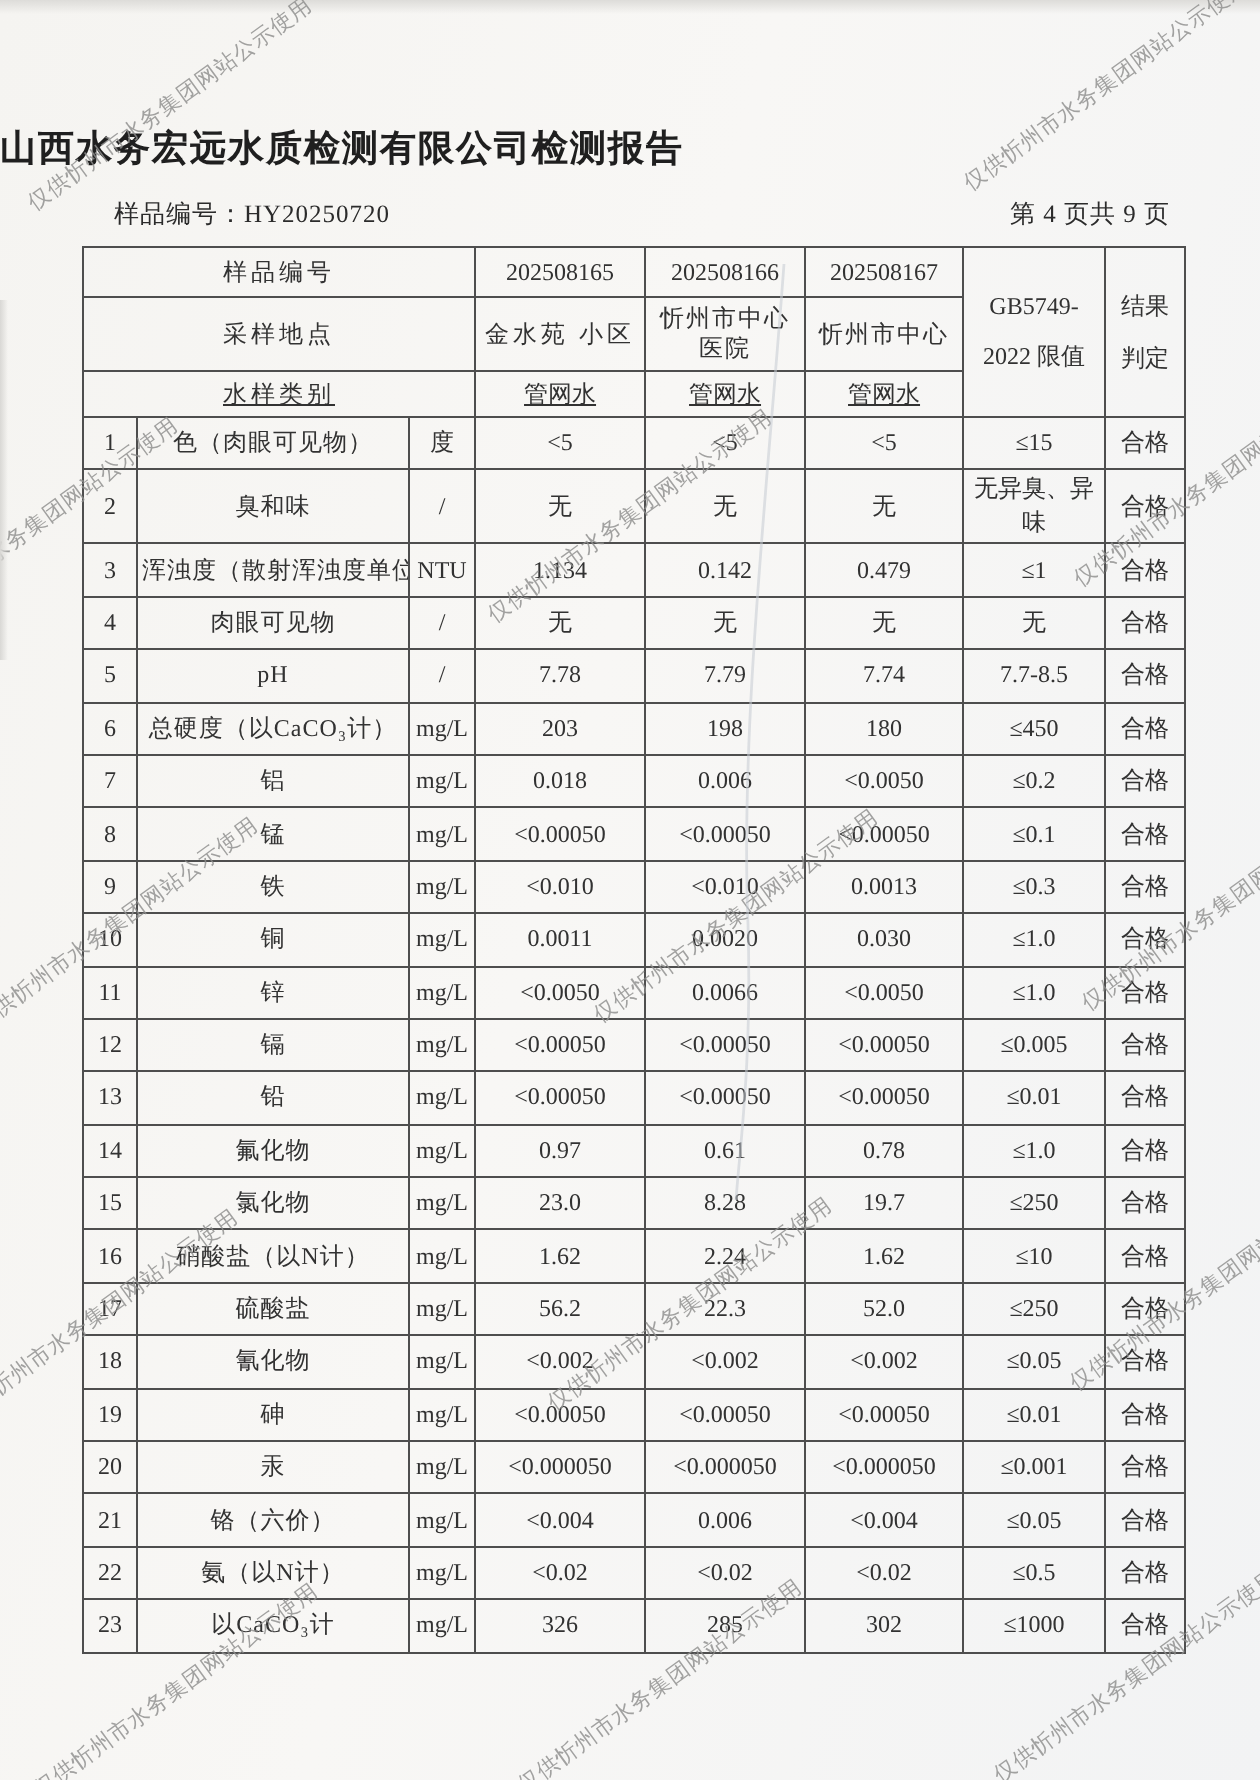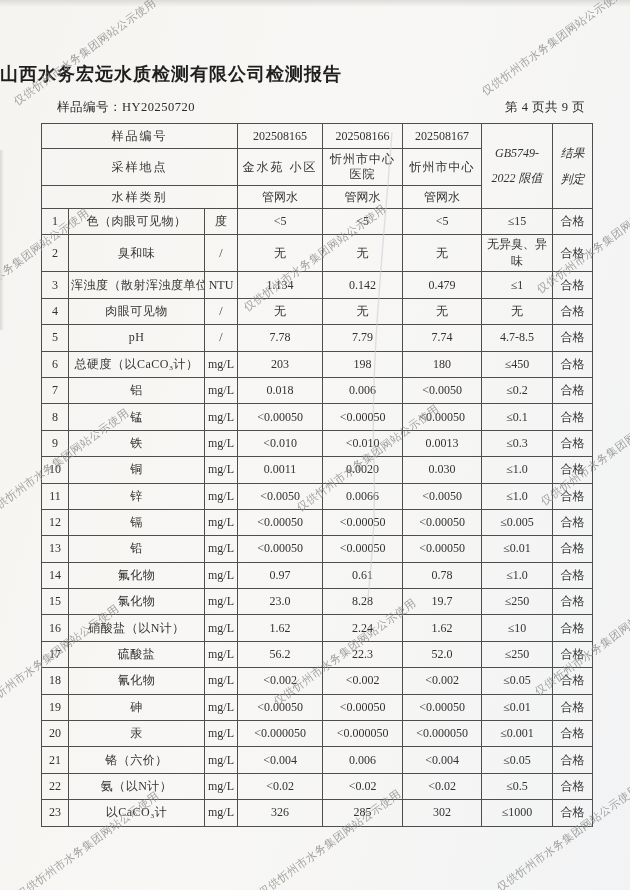--- a/index.html
+++ b/index.html
@@ -55,28 +55,28 @@
     border:1px solid #4e4e4e;
     font-size:12px;
     text-align:center;
     padding:1px 2px;
     color:#323232;
     overflow:hidden;
   }
   thead td{height:22px;}
   tr.r-sample td{height:22px;}
   tr.r-loc td{height:34px;line-height:1.25;}
-  tr.r-cat td{height:20px;}
+  tr.r-cat td{height:20px;text-decoration:underline;}
   tbody td{height:23.4px;}
   td.item-cell{
     text-align:left;padding-left:7px;
     white-space:nowrap;font-size:11.5px;letter-spacing:.5px;
   }
   td.head-span{letter-spacing:2px;}
-  .stack span{display:block;font-style:italic;}
+  .stack span{display:block;}
   .stack.gap span + span{margin-top:9px;}
 </style>
 </head>
 <body>
 
 <div class="page">
 
   <div class="wm-layer">
     <span class="wm" style="left:85px;top:52px">仅供忻州市水务集团网站公示使用</span>
     <span class="wm" style="left:553px;top:42px">仅供忻州市水务集团网站公示使用</span>
@@ -189,21 +189,21 @@
           <td>无</td>
           <td>合格</td>
         </tr>
         <tr>
           <td>5</td>
           <td class="item-cell">pH</td>
           <td>/</td>
           <td>7.78</td>
           <td>7.79</td>
           <td>7.74</td>
-          <td>4.7-8.5</td>
+          <td>7.7-8.5</td>
           <td>合格</td>
         </tr>
         <tr>
           <td>6</td>
           <td class="item-cell">总硬度（以CaCO₃计）</td>
           <td>mg/L</td>
           <td>203</td>
           <td>198</td>
           <td>180</td>
           <td>≤450</td>

